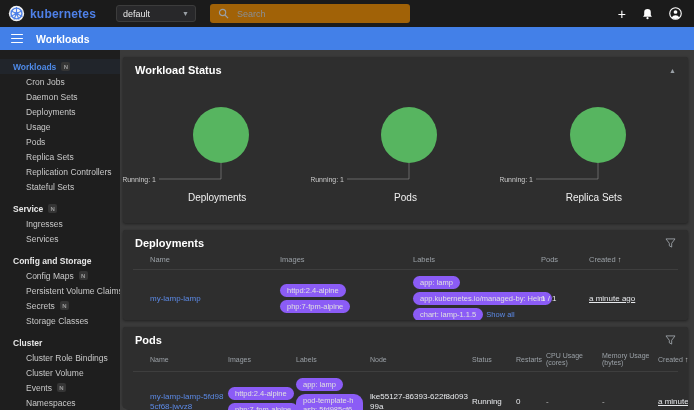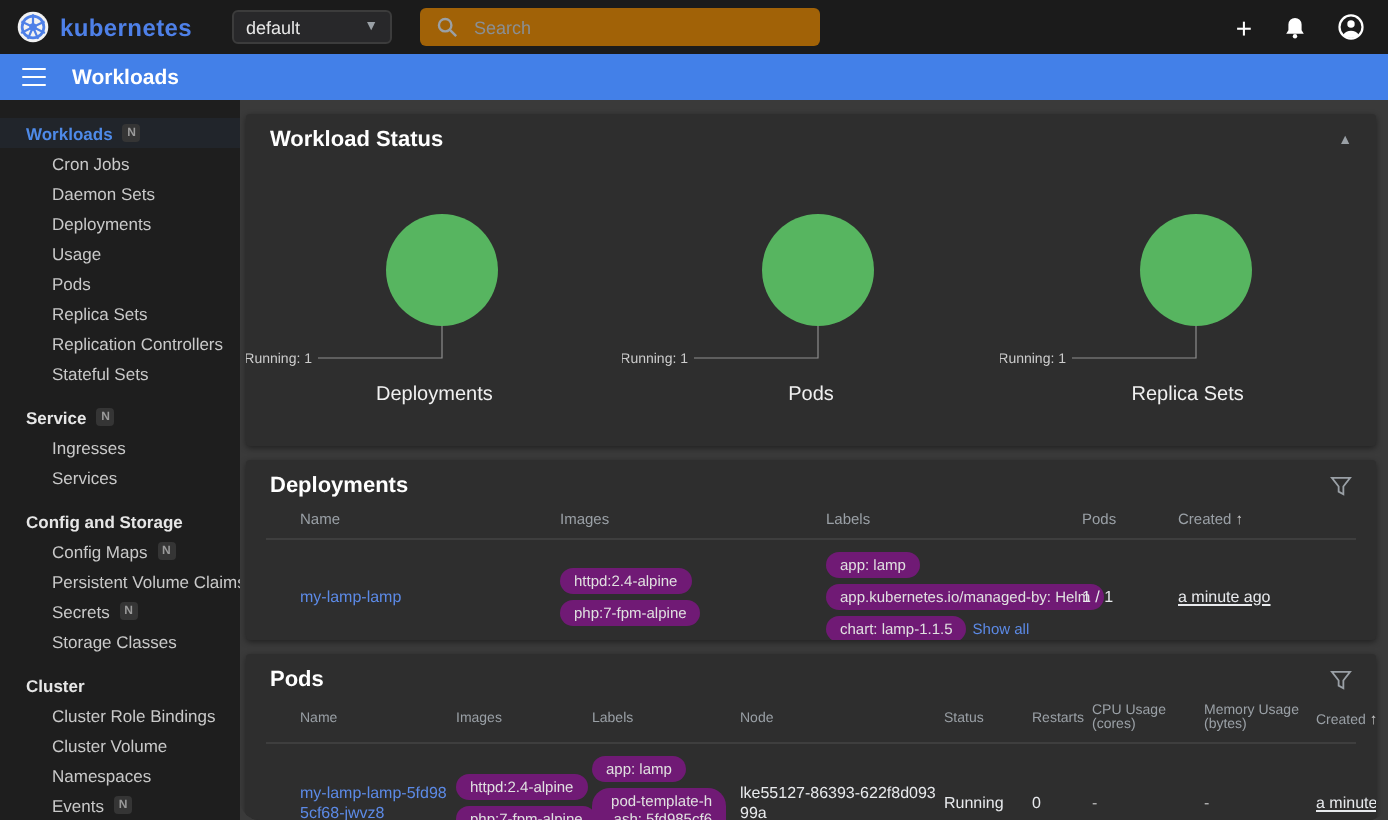--- a/index.html
+++ b/index.html
@@ -89,24 +89,23 @@
   .grid-dep { display: grid; grid-template-columns: 15px 130px 133px 128px 48px 1fr; align-items: center; }
   .grid-pods { display: grid; grid-template-columns: 15px 78px 68px 74px 102px 44px 30px 56px 56px 60px; align-items: center; }
   .thead { border-bottom: 1px solid #3e3e3e; color: #9aa0a6; font-size: 7.5px; }
   .thead > div { padding: 5px 2px; }
   .trow { font-size: 8px; color: #e8eaed; }
   .trow > div { padding: 4px 2px; }
   .dot { width: 8px; height: 8px; border-radius: 50%; background: #57b560; }
   .link { color: #5c8ae6; cursor: pointer; text-decoration: none; }
   .name-cell { word-break: break-all; line-height: 1.2; }
   .chip {
-    display: inline-block; background: #701a75; border-radius: 9px;
+    display: inline-block; background: #8b5cf6; border-radius: 9px;
     padding: 2px 7px; margin: 1.5px 3px 1.5px 0; font-size: 7.5px; color: #e0e0e0;
     white-space: nowrap;
-    text-align: right;
   }
   .chip.wrap { white-space: normal; word-break: break-all; max-width: 70px; line-height: 1.25; }
   .labels-cell .lab-line { display: flex; align-items: center; }
   .created-cell { white-space: nowrap; overflow: hidden; }
   .created-cell span { text-decoration: underline; }
   .sort-arrow { font-size: 7.5px; color: #c8c8c8; }
   .node-cell { word-break: break-all; line-height: 1.2; }
   .pods-card { flex: 1; min-height: 60px; }
   .muted { color: #bdbdbd; }
 </style>
@@ -247,26 +246,26 @@
     <div class="nav-row nav-top">
       <span>Cluster</span>
     </div>
     <div class="nav-row nav-sub">
         <span>Cluster Role Bindings</span>
       </div>
     <div class="nav-row nav-sub">
         <span>Cluster Volume</span>
       </div>
     <div class="nav-row nav-sub">
-        <span>Namespaces</span>
-      </div>
-    <div class="nav-row nav-sub">
       <span>Events</span>
       <span class="nbadge">N</span>
     </div>
+    <div class="nav-row nav-sub">
+        <span>Namespaces</span>
+      </div>
 
   </nav>
 
   <main class="content">
 
     <section class="card ws-card">
       <div class="card-head">
         <span class="card-title">Workload Status</span>
         <span class="collapse-btn">▲</span>
       </div>

